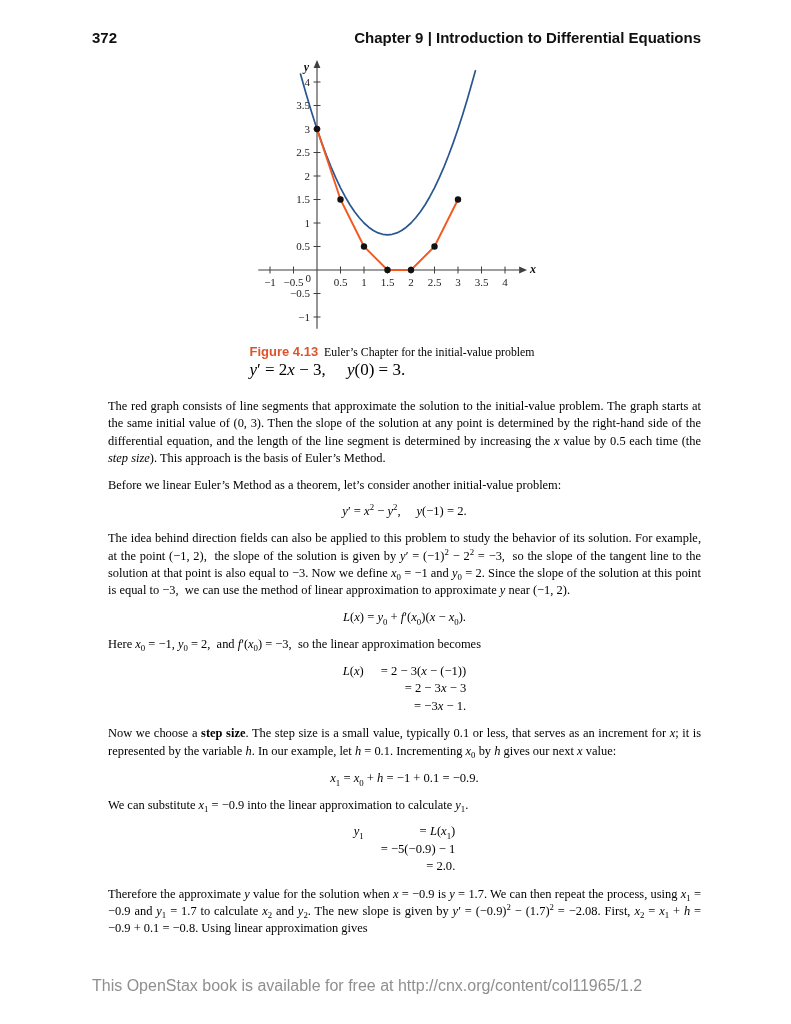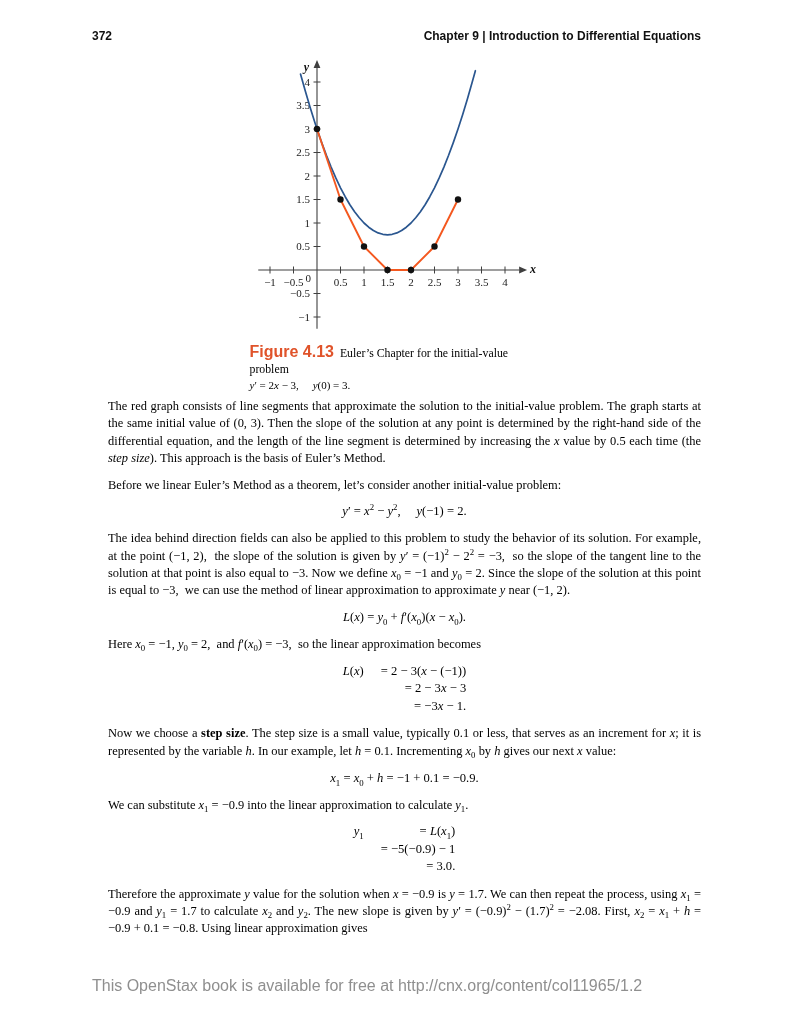--- a/index.html
+++ b/index.html
@@ -4,31 +4,31 @@
 <style>
   html,body{margin:0;padding:0;background:#ffffff;}
   .page{
     width:791px;height:1024px;position:relative;background:#fff;overflow:hidden;
     font-family:"Liberation Serif",serif;color:#000;
   }
   
   .pg-header{
     position:absolute;top:29px;left:92px;right:90px;
     display:flex;justify-content:space-between;align-items:baseline;
-    font-family:"Liberation Sans",sans-serif;font-size:12px;font-weight:700;color:#101010;
+    font-family:"Liberation Sans",sans-serif;font-size:15px;font-weight:700;color:#101010;
   }
   
   .figure{position:absolute;top:56px;left:0;right:0;text-align:center;}
   .figure svg{display:inline-block;}
   .fig-caption{
     width:292px;margin:2px auto 0;text-align:left;
     font-size:11.8px;line-height:15.5px;color:#000;
   }
-  .fig-label{font-family:"Liberation Sans",sans-serif;font-weight:700;font-size:16px;}
-  .fig-mathline{margin-top:1px;font-size:11px;}
+  .fig-label{font-family:"Liberation Sans",sans-serif;font-weight:700;font-size:13px;}
+  .fig-mathline{margin-top:1px;font-size:17px;}
   
   .bodytext{
     position:absolute;top:398px;left:92px;right:90px;
     font-size:12.45px;line-height:17.3px;text-align:justify;margin-left:16px;
   }
   .bodytext p{margin:0 0 9.5px 0;}
   sub,sup{font-size:8.8px;line-height:0;}
   .eq{
     text-align:center;margin:3px 0 10px 0;font-size:12.6px;line-height:17px;
   }
@@ -134,21 +134,21 @@
       </div>
     </div>
     <p>Now we choose a <b>step size</b>. The step size is a small value, typically 0.1 or less, that serves as an increment for <i>x</i>; it is represented by the variable <i>h</i>. In our example, let <i>h</i> = 0.1. Incrementing <i>x</i><sub>0</sub> by <i>h</i> gives our next <i>x</i> value:</p>
     <div class="eq"><i>x</i><sub>1</sub> = <i>x</i><sub>0</sub> + <i>h</i> = −1 + 0.1 = −0.9.</div>
     <p>We can substitute <i>x</i><sub>1</sub> = −0.9 into the linear approximation to calculate <i>y</i><sub>1</sub>.</p>
     <div class="eq-align">
       <div class="lhs"><i>y</i><sub>1</sub></div>
       <div class="rhs">
         <div>= <i>L</i>(<i>x</i><sub>1</sub>)</div>
         <div>= −5(−0.9) − 1</div>
-        <div>= 3.0.</div>
+        <div>= 2.0.</div>
       </div>
     </div>
     <p>Therefore the approximate <i>y</i> value for the solution when <i>x</i> = −0.9 is <i>y</i> = 1.7. We can then repeat the process, using <i>x</i><sub>1</sub> = −0.9 and <i>y</i><sub>1</sub> = 1.7 to calculate <i>x</i><sub>2</sub> and <i>y</i><sub>2</sub>. The new slope is given by <i>y</i>′ = (−0.9)<sup>2</sup> − (1.7)<sup>2</sup> = −2.08. First, <i>x</i><sub>2</sub> = <i>x</i><sub>1</sub> + <i>h</i> = −0.9 + 0.1 = −0.8. Using linear approximation gives</p>
   </div>
 
   <div class="pg-footer">This OpenStax book is available for free at http://cnx.org/content/col11965/1.2</div>
 
 </div>
 
 </body></html>

